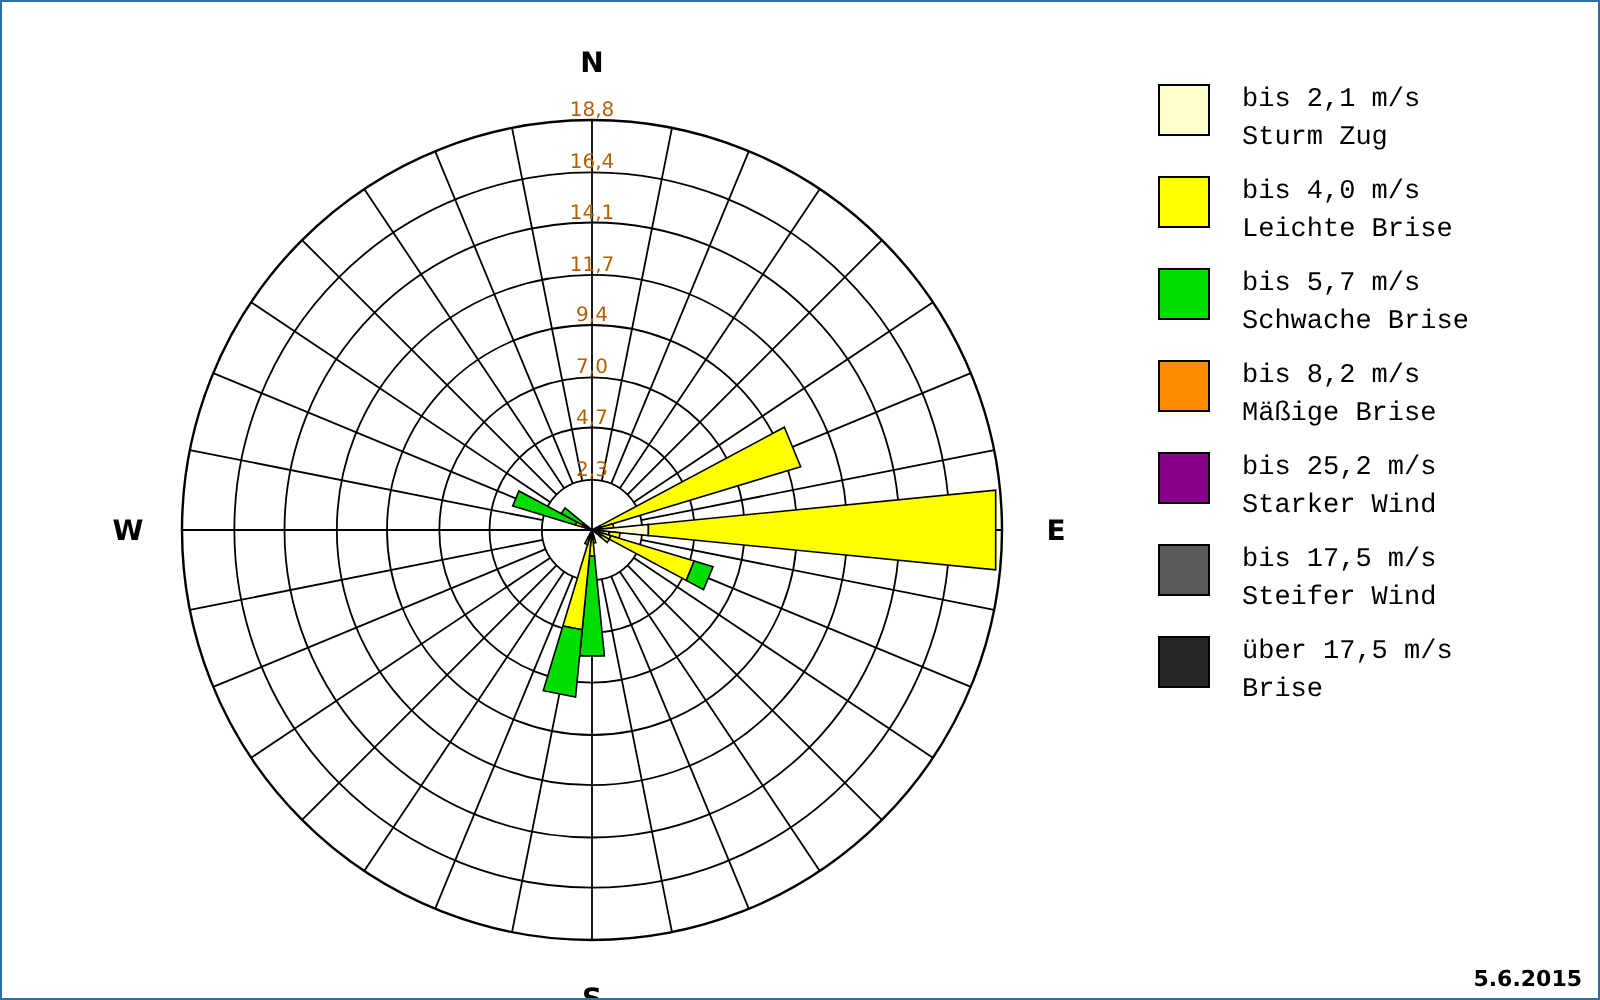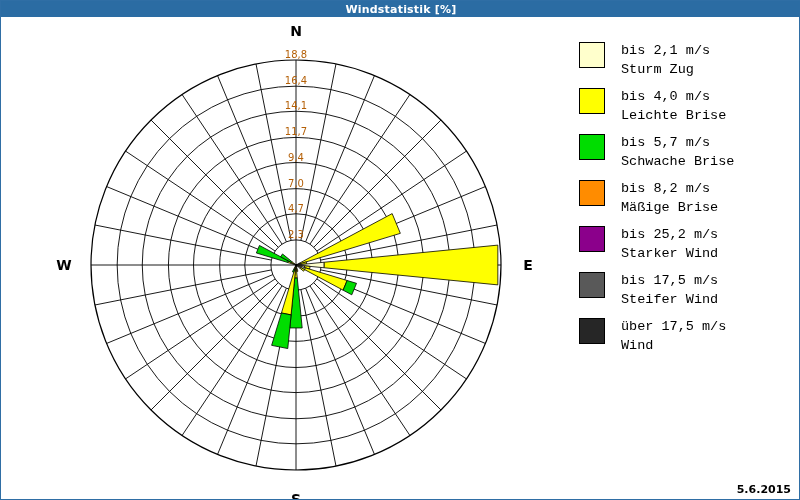--- a/index.html
+++ b/index.html
@@ -61,23 +61,20 @@
   .tick-label{
     font-size:10px;fill:#b45f06;
     font-family:"DejaVu Sans","Liberation Sans",sans-serif;
   }
 </style>
 </head>
 <body>
 
 <div id="app">
 
-  <div id="titlebar">
-    <span>Windstatistik [%]</span>
-  </div>
 
   <div id="canvas-area">
     <svg id="rose" width="798" height="482" viewBox="0 0 798 482">
       <g id="grid-layer">
           <circle cx="295" cy="248" r="25.07978723404255" fill="none" stroke="#000000" stroke-width="0.9"></circle>
           <circle cx="295" cy="248" r="51.25" fill="none" stroke="#000000" stroke-width="0.9"></circle>
           <circle cx="295" cy="248" r="76.32978723404256" fill="none" stroke="#000000" stroke-width="0.9"></circle>
           <circle cx="295" cy="248" r="102.5" fill="none" stroke="#000000" stroke-width="0.9"></circle>
           <circle cx="295" cy="248" r="127.57978723404254" fill="none" stroke="#000000" stroke-width="0.9"></circle>
           <circle cx="295" cy="248" r="153.75" fill="none" stroke="#000000" stroke-width="0.9"></circle>
@@ -206,20 +203,20 @@
         <div class="swatch" style="background: rgb(89, 89, 89);"></div>
         <div class="legend-text">
           <div>bis 17,5 m/s</div>
           <div>Steifer Wind</div>
         </div>
       </div>
       <div class="legend-row">
         <div class="swatch" style="background: rgb(38, 38, 38);"></div>
         <div class="legend-text">
           <div>über 17,5 m/s</div>
-          <div>Wind</div>
+          <div>Brise</div>
         </div>
       </div>
     </div>
 
   <div id="datestamp">5.6.2015</div>
 
 </div>
 
 </body></html>

